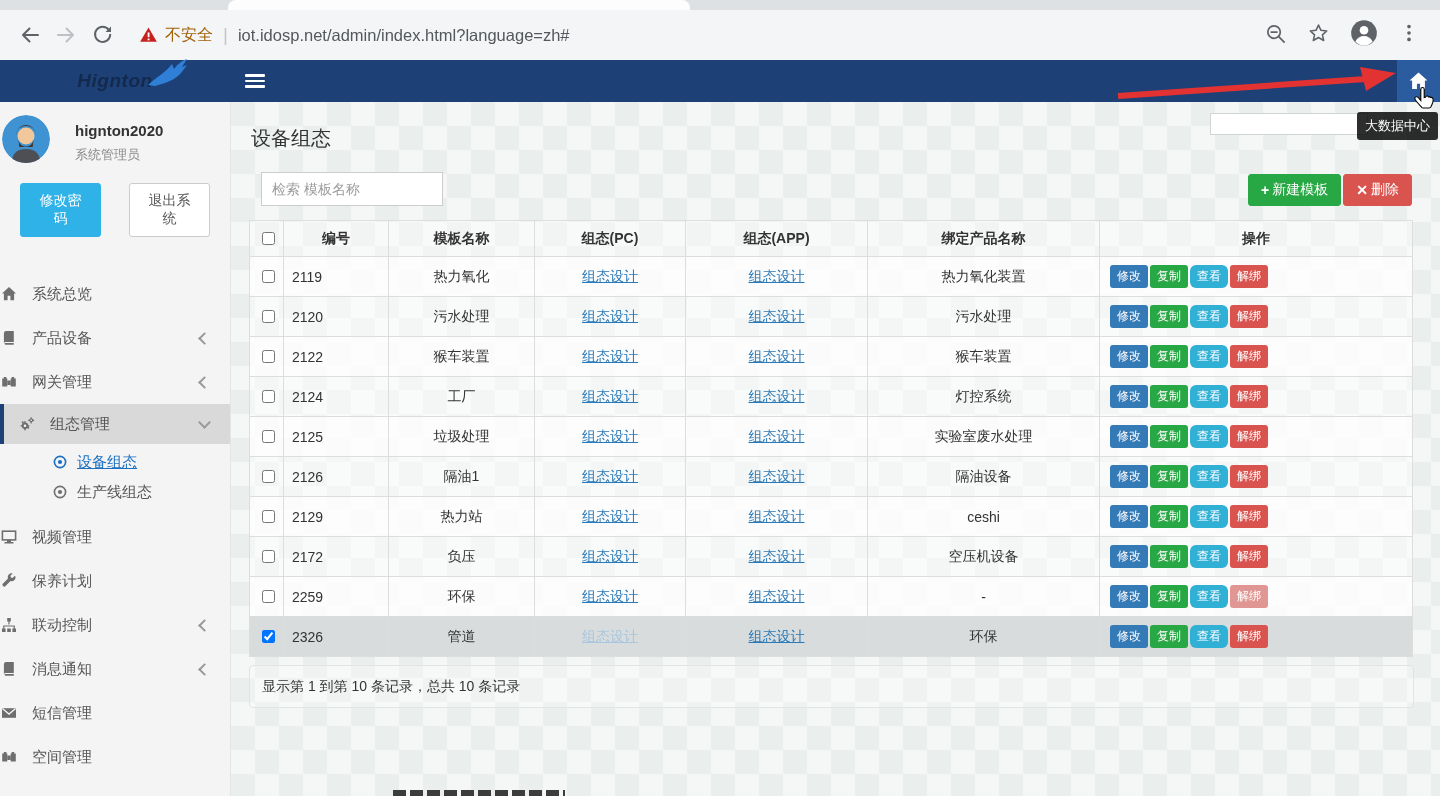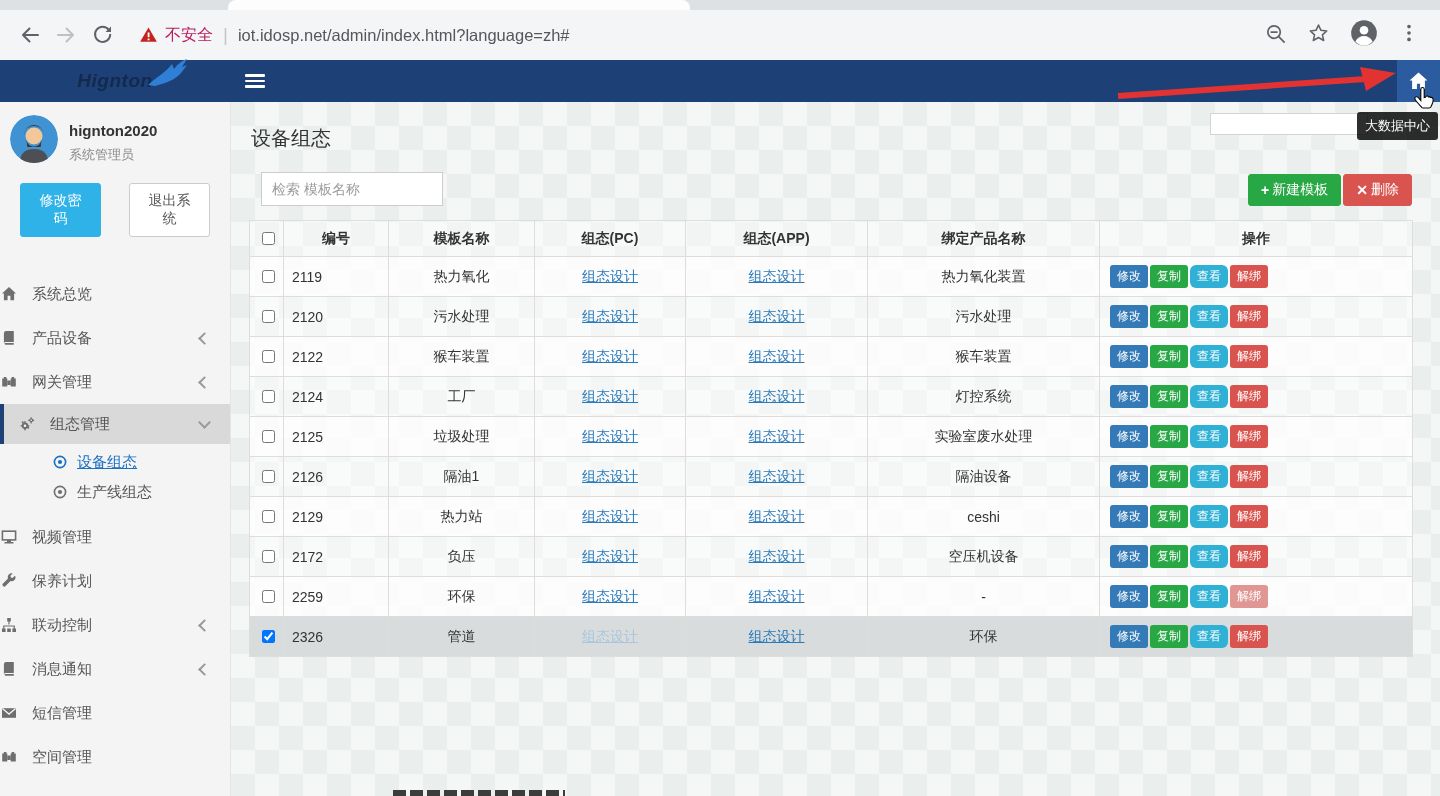--- a/index.html
+++ b/index.html
@@ -6,21 +6,21 @@
   body{width:1440px;height:796px;overflow:hidden;background:#fff;
        font-family:"Liberation Sans","DejaVu Sans",sans-serif;position:relative;}
 
   
   .chrome{height:60px;background:#f4f5f6;position:relative;}
   .chrome-top{height:10px;background:#dee1e4;position:relative;}
   .tab-hint{position:absolute;left:228px;top:0;width:462px;height:10px;background:#fdfdfd;border-radius:8px 8px 0 0;}
   .chrome-row{display:flex;align-items:center;height:50px;padding:0 12px;}
   .nav-btn{width:36px;height:36px;display:flex;align-items:center;justify-content:center;cursor:pointer;flex-shrink:0;}
   .addr{display:flex;align-items:center;margin-left:18px;flex:1;min-width:0;}
-  .warn-text{color:#be185d;font-size:16px;margin-left:6px;}
+  .warn-text{color:#a16207;font-size:16px;margin-left:6px;}
   .sep{color:#c3c6c9;font-size:19px;margin:0 10px;font-weight:300;}
   .url{color:#54575b;font-size:16.5px;white-space:nowrap;}
   .chrome-right{display:flex;align-items:center;gap:20px;margin-right:8px;flex-shrink:0;}
 
   
   .navbar{height:42px;background:#1d4076;position:relative;display:flex;align-items:center;}
   .brand{width:230px;height:50px;display:flex;align-items:center;justify-content:center;position:relative;flex-shrink:0;cursor:pointer;}
   .brand-text{font-style:italic;font-weight:bold;font-size:19px;color:#13294e;letter-spacing:.5px;}
   .brand-swoosh{position:absolute;right:40px;top:2px;}
   .hamb{margin-left:15px;width:20px;cursor:pointer;}
@@ -29,21 +29,21 @@
   .arrow-svg{position:absolute;left:0;top:0;width:1440px;height:42px;pointer-events:none;}
 
   
   .app{display:flex;height:694px;}
   .sidebar{width:230px;background:#f4f4f4;flex-shrink:0;border-right:1px solid #e4e4e4;}
   .content{flex:1;position:relative;background-color:#eaeeed;
      background-image:repeating-conic-gradient(rgba(255,255,255,.5) 0% 25%, rgba(0,0,0,0) 25% 50%);
      background-size:48px 48px;padding:14px 0 0 18px;}
 
   
-  .user-panel{display:flex;padding:13px 10px 4px;gap:11px;}
+  .user-panel{display:flex;padding:13px 2px 4px;gap:25px;}
   .avatar{width:48px;height:48px;border-radius:50%;overflow:hidden;flex-shrink:0;}
   .u-name{font-weight:bold;font-size:15px;color:#333;margin-top:7px;}
   .u-role{font-size:13px;color:#8a8a8a;margin-top:7px;}
   .user-btns{display:flex;padding:15px 20px 8px;gap:28px;}
   .btn-cyan{background:#2eb2e8;color:#fff;border:1px solid #2eb2e8;font-size:14px;padding:8px 12px;border-radius:3px;cursor:pointer;}
   .btn-plain{background:#fff;color:#555;border:1px solid #ccc;font-size:14px;padding:8px 12px;border-radius:3px;cursor:pointer;}
   .menu{margin-top:27px;}
   .menu-item{height:44px;display:flex;align-items:center;padding-left:1px;color:#565656;font-size:15px;position:relative;cursor:pointer;}
   .menu-item .mi-icon{width:20px;height:16px;margin-right:11px;color:#6e6e6e;display:inline-flex;flex-shrink:0;}
   .menu-item.active{background:#d9d9d9;border-left:4px solid #1d4076;padding-left:15px;height:40px;}
@@ -452,20 +452,23 @@
             <td class="cell-id">2326</td>
             <td>管道</td>
             <td><a class="cfg-link faded" href="#">组态设计</a></td>
             <td><a class="cfg-link" href="#">组态设计</a></td>
             <td>环保</td>
             <td class="cell-actions"><span class="abtn a-edit">修改</span><span class="abtn a-copy">复制</span><span class="abtn a-view">查看</span><span class="abtn a-unbind">解绑</span></td>
           </tr>
         </tbody>
     </table>
 
+    <div class="summary-wrap">
+      <span class="summary">显示第 1 到第 10 条记录，总共 10 条记录</span>
+    </div>
 
     <div class="clipped"></div>
   </div>
 </div>
 
 <svg class="cursor" width="24" height="28" viewBox="0 0 24 28">
   <path d="M8.5 1.5c1 0 1.7.7 1.7 1.7v8.3l1.2-.2c.3-1.1 1.1-1.5 2-1.3.7.2 1.1.6 1.3 1.1.8-.4 1.6-.2 2.1.4.5-.2 1.1-.1 1.6.3.5.5.8 1.1.8 1.9 0 2.8-.9 4-1.6 5.6l-.7 1.6c-.3.7-.8 1.1-1.6 1.1h-6.1c-.7 0-1.3-.2-1.7-.8l-3.7-4.2C2.3 15.3.8 13.6.8 12.5c0-.9.6-1.6 1.5-1.7.9-.1 2 .6 2.8 1.6l1.7 2V3.2c0-1 .7-1.7 1.7-1.7z" fill="#fff" stroke="#000" stroke-width="1.1"></path>
 </svg>
 
 </body></html>

